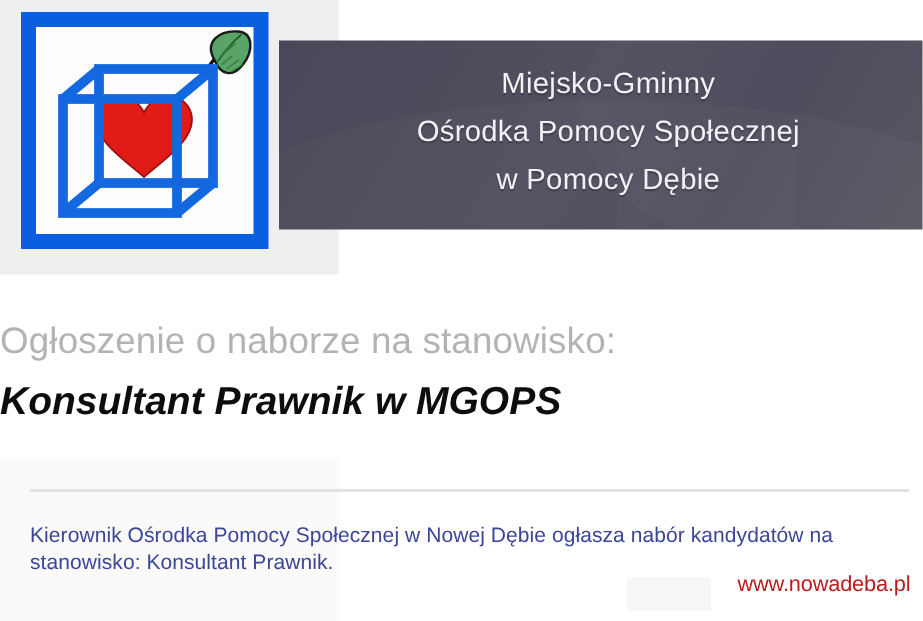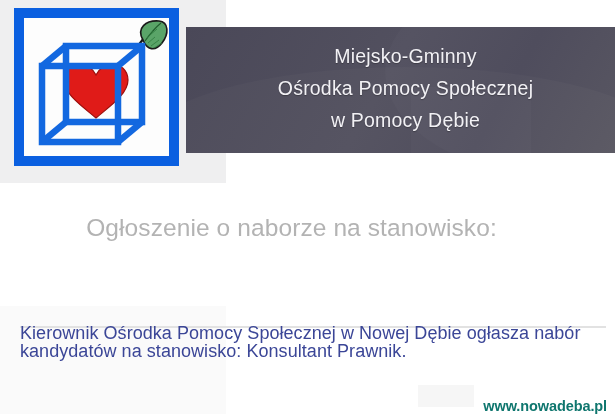--- a/index.html
+++ b/index.html
@@ -112,22 +112,20 @@
     text-shadow: 0 1px 1px rgba(0,0,0,0.28);
   }
   .banner-text span { display: block; }
 
   
   .title-wrap {
     position: absolute;
     left: 0;
     top: 212px;
     width: 513px;
-    text-align: center;
-    margin-left: 35px;
   }
   .title-line1 {
     color: #b3b3b3;
     font-size: 24.5px;
     font-weight: 300;
     line-height: 32px;
     letter-spacing: 0.1px;
   }
   .title-line2 {
     color: #0d0d0d;
@@ -146,36 +144,36 @@
     top: 326px;
     width: 586px;
     height: 2px;
     background: #e2e2e2;
   }
 
   
   .body-text {
     position: absolute;
     left: 20px;
-    top: 324px;
+    top: 347px;
     width: 578px;
     color: #3b4697;
-    font-size: 18px;
+    font-size: 14px;
     line-height: 18px;
     letter-spacing: 0.05px;
   }
 
   
   .footer-url {
     position: absolute;
     right: 8px;
-    top: 398px;
-    color: #0f766e;
+    top: 382px;
+    color: #b91c1c;
     font-size: 14.5px;
-    font-weight: bold;
+    font-weight: normal;
     letter-spacing: -0.1px;
   }
 </style>
 </head>
 <body>
 
 <div id="slide">
 
   <div class="bg-panel-top"></div>
   <div class="bg-panel-bottom"></div>
@@ -215,20 +213,21 @@
     <div class="banner-block"></div>
     <div class="banner-text">
       <span>Miejsko-Gminny</span>
       <span>Ośrodka Pomocy Społecznej</span>
       <span>w Pomocy Dębie</span>
     </div>
   </div>
 
   <div class="title-wrap">
     <div class="title-line1">Ogłoszenie o naborze na stanowisko:</div>
+    <div class="title-line2">Konsultant Prawnik w MGOPS</div>
   </div>
 
   <div class="divider"></div>
 
   <div class="body-text">Kierownik Ośrodka Pomocy Społecznej w Nowej Dębie ogłasza nabór kandydatów na stanowisko: Konsultant Prawnik.</div>
 
   <div class="footer-url">www.nowadeba.pl</div>
 
 </div>
 

